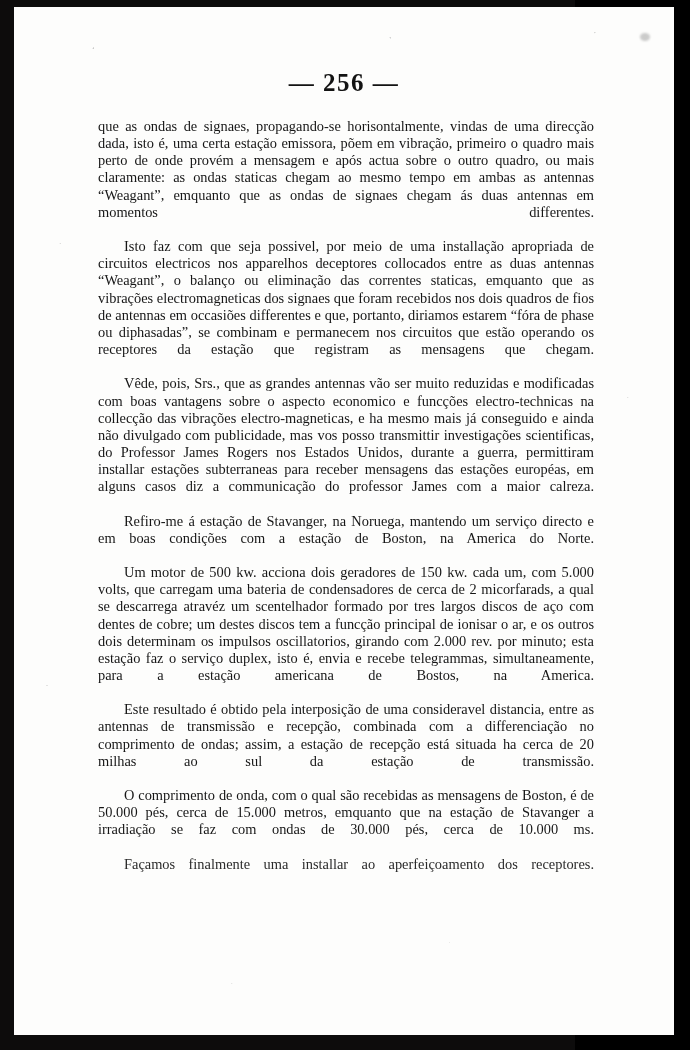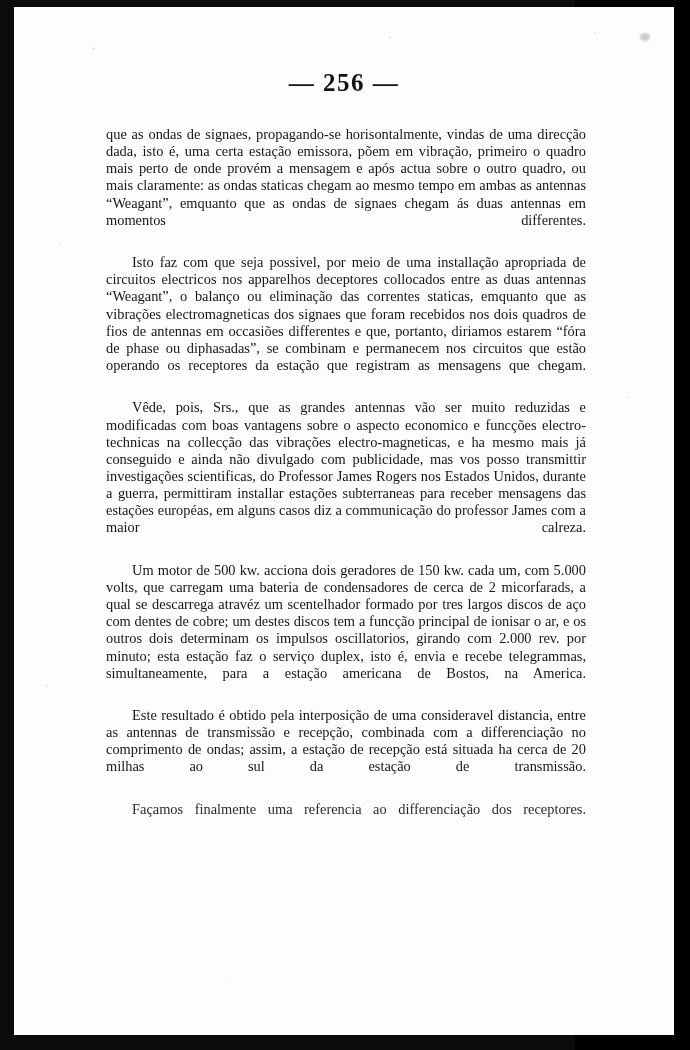--- a/index.html
+++ b/index.html
@@ -87,21 +87,21 @@
     color: #161616;
     font-family: "Liberation Serif", serif;
     font-size: 14.4px;
     line-height: 17.15px;
     text-align: justify;
     text-justify: inter-word;
     -webkit-font-smoothing: none;
   }
 
   #body-text p {
-    margin: 8px;
+    margin: 0;
     text-indent: 26px;
     text-align: justify;
   }
   
   #body-text p.cont {
     text-indent: 0;
   }
   
   #body-text p::after {
     content: "";
@@ -123,19 +123,21 @@
 
     <div id="speckle"></div>
     <div id="smudge-tr"></div>
 
     <div id="page-number">— 256 —</div>
 
     <div id="body-text">
       <p class="cont">que as ondas de signaes, propagando-se horisontalmente, vindas de uma direcção dada, isto é, uma certa estação emissora, põem em vibração, primeiro o quadro mais perto de onde provém a mensagem e após actua sobre o outro quadro, ou mais claramente: as ondas staticas chegam ao mesmo tempo em ambas as antennas “Weagant”, emquanto que as ondas de signaes chegam ás duas antennas em momentos differentes.</p>
       <p>Isto faz com que seja possivel, por meio de uma installação apropriada de circuitos electricos nos apparelhos deceptores collocados entre as duas antennas “Weagant”, o balanço ou eliminação das correntes staticas, emquanto que as vibrações electromagneticas dos signaes que foram recebidos nos dois quadros de fios de antennas em occasiões differentes e que, portanto, diriamos estarem “fóra de phase ou diphasadas”, se combinam e permanecem nos circuitos que estão operando os receptores da estação que registram as mensagens que chegam.</p>
       <p>Vêde, pois, Srs., que as grandes antennas vão ser muito reduzidas e modificadas com boas vantagens sobre o aspecto economico e funcções electro-technicas na collecção das vibrações electro-magneticas, e ha mesmo mais já conseguido e ainda não divulgado com publicidade, mas vos posso transmittir investigações scientificas, do Professor James Rogers nos Estados Unidos, durante a guerra, permittiram installar estações subterraneas para receber mensagens das estações européas, em alguns casos diz a communicação do professor James com a maior calreza.</p>
+      <p>Refiro-me á estação de Stavanger, na Noruega, mantendo um serviço directo e em boas condições com a estação de Boston, na America do Norte.</p>
       <p>Um motor de 500 kw. acciona dois geradores de 150 kw. cada um, com 5.000 volts, que carregam uma bateria de condensadores de cerca de 2 micorfarads, a qual se descarrega atravéz um scentelhador formado por tres largos discos de aço com dentes de cobre; um destes discos tem a funcção principal de ionisar o ar, e os outros dois determinam os impulsos oscillatorios, girando com 2.000 rev. por minuto; esta estação faz o serviço duplex, isto é, envia e recebe telegrammas, simultaneamente, para a estação americana de Bostos, na America.</p>
       <p>Este resultado é obtido pela interposição de uma consideravel distancia, entre as antennas de transmissão e recepção, combinada com a differenciação no comprimento de ondas; assim, a estação de recepção está situada ha cerca de 20 milhas ao sul da estação de transmissão.</p>
-      <p class="faded">Façamos finalmente uma referencia ao differenciação dos receptores.</p>
+      <p>O comprimento de onda, com o qual são recebidas as mensagens de Boston, é de 50.000 pés, cerca de 15.000 metros, emquanto que na estação de Stavanger a irradiação se faz com ondas de 30.000 pés, cerca de 10.000 ms.</p>
+      <p class="faded">Façamos finalmente uma installar ao aperfeiçoamento dos receptores.</p>
     </div>
 
   </div>
 </div>
 
 </body></html>

